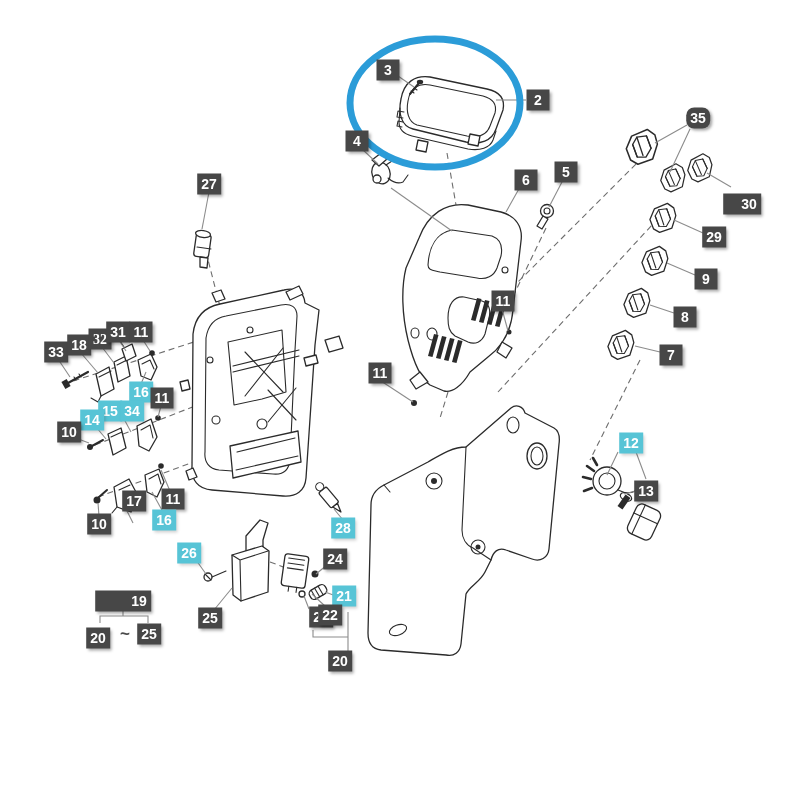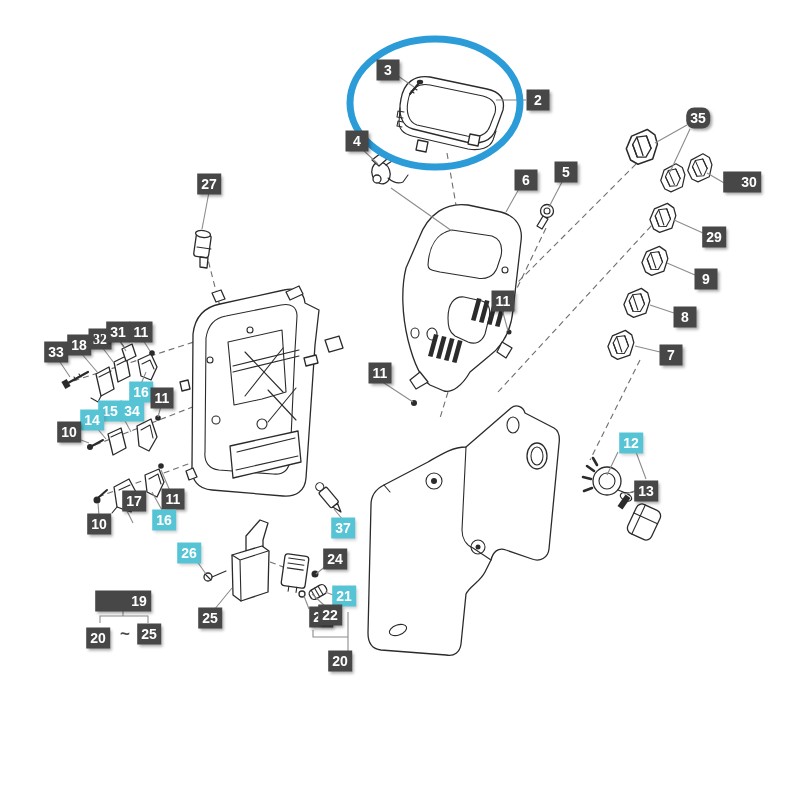--- a/index.html
+++ b/index.html
@@ -279,21 +279,21 @@
 </svg>
 
 <div id="label-layer">
   <div class="tilde" style="left:125px;top:634px">~</div>
 <div class="part-label dark" style="left: 388px; top: 70px;">3</div>
       <div class="part-label dark" style="left: 538px; top: 100px;">2</div>
       <div class="part-label dark" style="left: 357px; top: 141px;">4</div>
       <div class="part-label dark" style="left: 526px; top: 180px;">6</div>
       <div class="part-label dark" style="left: 566px; top: 172px;">5</div>
       <div class="part-label dark" style="left: 698px; top: 118px; border-radius: 8px;">35</div>
-      <div class="part-label dark" style="left: 742px; top: 182px; padding-left: 18px;">30</div>
+      <div class="part-label dark" style="left: 742px; top: 204px; padding-left: 18px;">30</div>
       <div class="part-label dark" style="left: 714px; top: 237px;">29</div>
       <div class="part-label dark" style="left: 706px; top: 279px;">9</div>
       <div class="part-label dark" style="left: 685px; top: 317px;">8</div>
       <div class="part-label dark" style="left: 671px; top: 355px;">7</div>
       <div class="part-label dark" style="left: 209px; top: 184px;">27</div>
       <div class="part-label dark" style="left: 56px; top: 352px;">33</div>
       <div class="part-label dark" style="left: 79px; top: 345px;">18</div>
       <div class="part-label dark" style="left: 100px; top: 339px; font-family: Liberation Serif, serif;">32</div>
       <div class="part-label dark" style="left: 118px; top: 332px;">31</div>
       <div class="part-label dark" style="left: 141px; top: 332px;">11</div>
@@ -307,21 +307,21 @@
       <div class="part-label dark" style="left: 503px; top: 301px;">11</div>
       <div class="part-label dark" style="left: 173px; top: 499px;">11</div>
       <div class="part-label dark" style="left: 99px; top: 524px;">10</div>
       <div class="part-label dark" style="left: 134px; top: 501px;">17</div>
       <div class="part-label cyan" style="left: 164px; top: 520px;">16</div>
       <div class="part-label cyan" style="left: 189px; top: 553px;">26</div>
       <div class="part-label dark" style="left: 123px; top: 601px; padding-left: 36px;">19</div>
       <div class="part-label dark" style="left: 98px; top: 638px;">20</div>
       <div class="part-label dark" style="left: 149px; top: 634px;">25</div>
       <div class="part-label dark" style="left: 210px; top: 618px;">25</div>
-      <div class="part-label cyan" style="left: 343px; top: 528px;">37</div>
+      <div class="part-label cyan" style="left: 343px; top: 528px;">28</div>
       <div class="part-label dark" style="left: 335px; top: 559px;">24</div>
       <div class="part-label cyan" style="left: 344px; top: 596px;">21</div>
       <div class="part-label dark" style="left: 321px; top: 617px;">23</div>
       <div class="part-label dark" style="left: 330px; top: 615px;">22</div>
       <div class="part-label dark" style="left: 340px; top: 661px;">20</div>
       <div class="part-label cyan" style="left: 631px; top: 443px;">12</div>
       <div class="part-label dark" style="left: 646px; top: 491px;">13</div>
     </div>
 
 </div>

